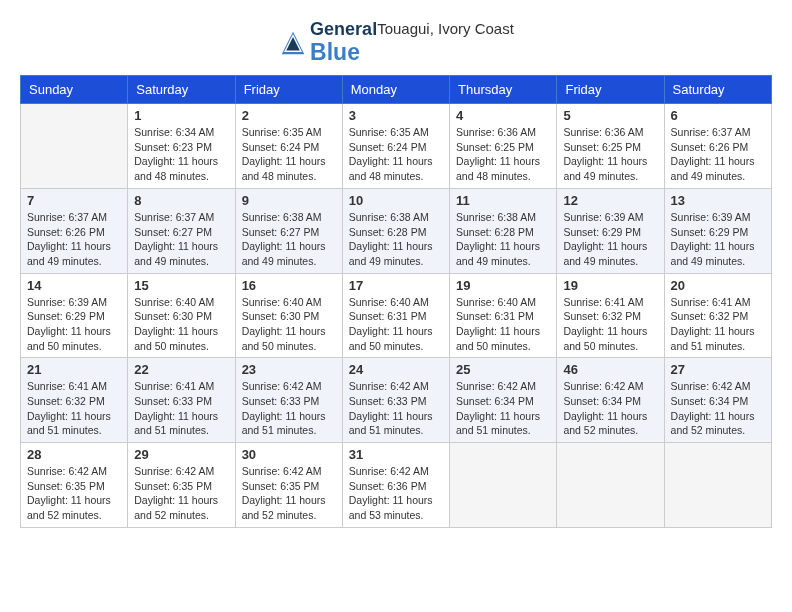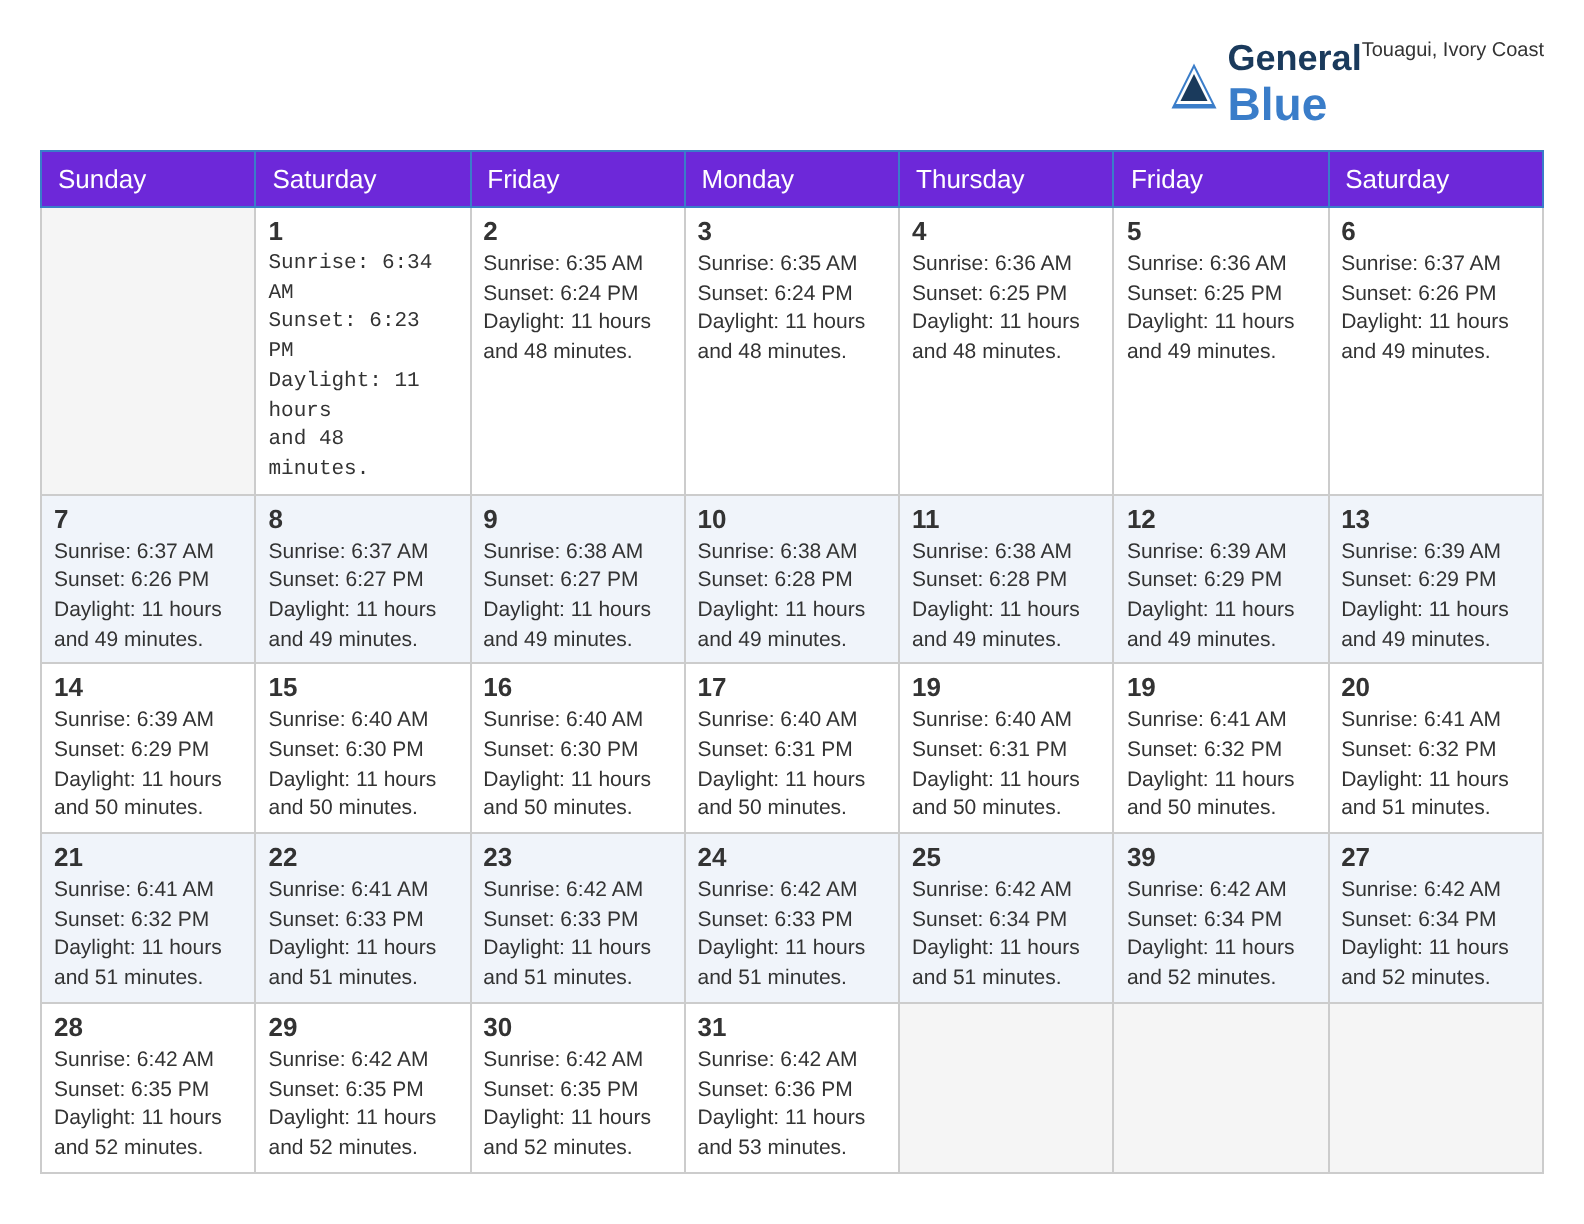--- a/index.html
+++ b/index.html
@@ -6,51 +6,51 @@
     body {
       font-family: Arial, sans-serif;
       background: #fff;
       width: 792px;
       min-height: 612px;
       padding: 20px;
     }
     .header {
       display: flex;
       align-items: flex-start;
-      justify-content: flex-end;
+      justify-content: center;
       margin-bottom: 10px;
     }
     .logo {
       display: flex;
       align-items: center;
     }
     .logo-icon {
       width: 30px;
       height: 30px;
       margin-right: 2px;
     }
     .title-block {
       text-align: right;
     }
     .month-title {
       font-size: 38px;
       font-weight: normal;
       color: #1a3a5c;
     }
     .location-title {
-      font-size: 10px;
+      font-size: 15px;
       color: #333;
     }
     .calendar {
       width: 100%;
       border-collapse: collapse;
       font-size: 11px;
     }
     .calendar th {
-      background: #6d28d9;
+      background: #1d4ed8;
       color: #fff;
       padding: 6px 8px;
       text-align: left;
       font-size: 13px;
       font-weight: normal;
       border: 1px solid #3a7dc9;
     }
     .calendar td {
       border: 1px solid #ccc;
       vertical-align: top;
@@ -107,21 +107,21 @@
         <th>Thursday</th>
         <th>Friday</th>
         <th>Saturday</th>
       </tr>
   </thead>
   <tbody id="calendar-body">
   <tr>
         <td class="empty"></td>
         <td>
           <div class="day-number">1</div>
-          <div class="day-info" style="white-space: pre-line; font-family: Liberation Mono, monospace;">Sunrise: 6:34 AM
+          <div class="day-info" style="white-space: pre-line;">Sunrise: 6:34 AM
 Sunset: 6:23 PM
 Daylight: 11 hours
 and 48 minutes.</div>
         </td>
         <td>
           <div class="day-number">2</div>
           <div class="day-info" style="white-space: pre-line;">Sunrise: 6:35 AM
 Sunset: 6:24 PM
 Daylight: 11 hours
 and 48 minutes.</div>
@@ -287,21 +287,21 @@
 and 51 minutes.</div>
         </td>
         <td>
           <div class="day-number">25</div>
           <div class="day-info" style="white-space: pre-line;">Sunrise: 6:42 AM
 Sunset: 6:34 PM
 Daylight: 11 hours
 and 51 minutes.</div>
         </td>
         <td>
-          <div class="day-number">39</div>
+          <div class="day-number">46</div>
           <div class="day-info" style="white-space: pre-line;">Sunrise: 6:42 AM
 Sunset: 6:34 PM
 Daylight: 11 hours
 and 52 minutes.</div>
         </td>
         <td>
           <div class="day-number">27</div>
           <div class="day-info" style="white-space: pre-line;">Sunrise: 6:42 AM
 Sunset: 6:34 PM
 Daylight: 11 hours

